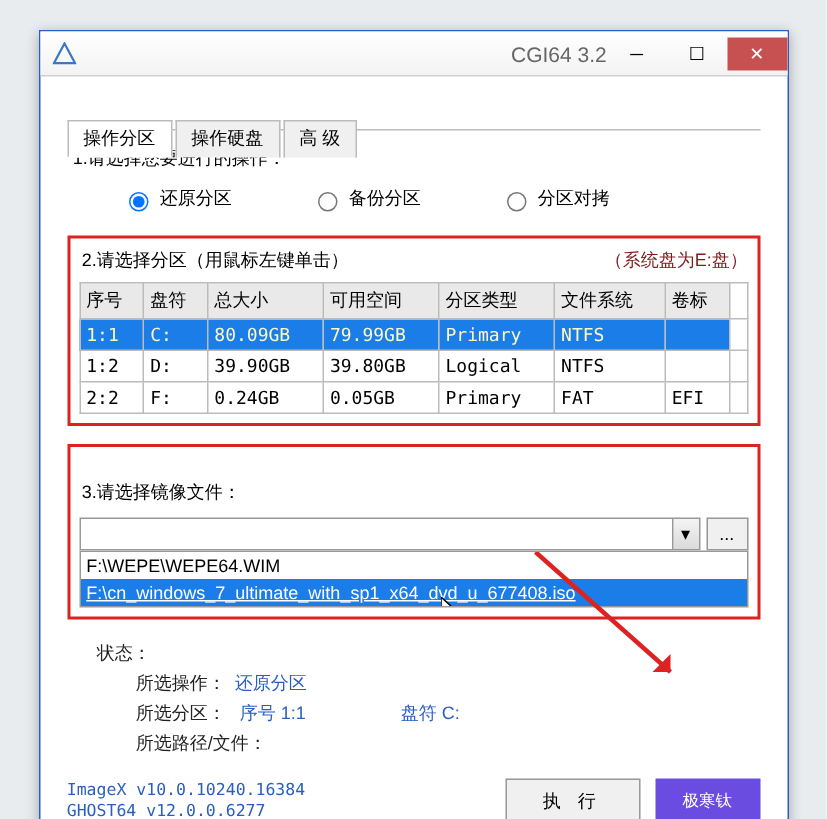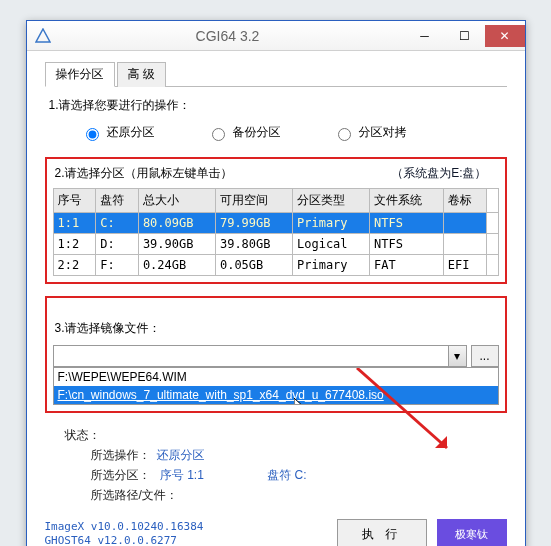--- a/index.html
+++ b/index.html
@@ -25,21 +25,21 @@
     height: 30px;
     position: relative;
   }
   .titlebar .icon {
     width: 16px; height: 16px;
     margin-left: 8px;
     display: inline-block;
   }
   .titlebar .title {
     flex: 1;
-    text-align: center;
+    text-align: right;
     color: #666;
     font-size: 14px;
   }
   .win-btns {
     display: flex;
   }
   .win-btn {
     width: 40px;
     height: 22px;
     display: flex;
@@ -60,21 +60,21 @@
     border-bottom: 1px solid #bbb;
     margin-bottom: 10px;
   }
   .tab {
     border: 1px solid #bbb;
     border-bottom: none;
     padding: 3px 10px;
     margin-right: 2px;
     background: #f0f0f0;
     position: relative;
-    top: 1px;
+    top: 19px;
     text-align: center;
   }
   .tab.active {
     background: #fff;
     border-bottom: 1px solid #fff;
   }
   .line1 {
     margin: 4px 0 10px 4px;
   }
   .radios {
@@ -88,24 +88,24 @@
     gap: 5px;
   }
   .redbox {
     border: 2px solid #d22;
     padding: 4px 6px 6px 6px;
     margin-bottom: 12px;
   }
   .redbox .hdr {
     display: flex;
     justify-content: space-between;
-    margin: 2px 12px 6px 2px;
+    margin: 2px 0 6px 2px;
   }
   .sys-note {
-    color: #0f172a;
+    color: #7f1d1d;
   }
   table.partitions {
     width: 100%;
     border-collapse: collapse;
     font-family: monospace, "SimSun";
     font-size: 12px;
     text-align: left;
   }
   table.partitions th {
     background: #e9e9e9;
@@ -247,20 +247,21 @@
       <div class="win-btn">─</div>
       <div class="win-btn">☐</div>
       <div class="win-btn close">✕</div>
     </div>
   </div>
 
   <div class="content">
 
     <div class="tabs">
       <div class="tab active">操作分区</div>
+      <div class="tab">操作硬盘</div>
       <div class="tab">高 级</div>
     </div>
 
     <div class="line1">1.请选择您要进行的操作：</div>
     <div class="radios">
       <label>
           <input type="radio" checked="" style="">
           <span>还原分区</span>
         </label>
       <label>

